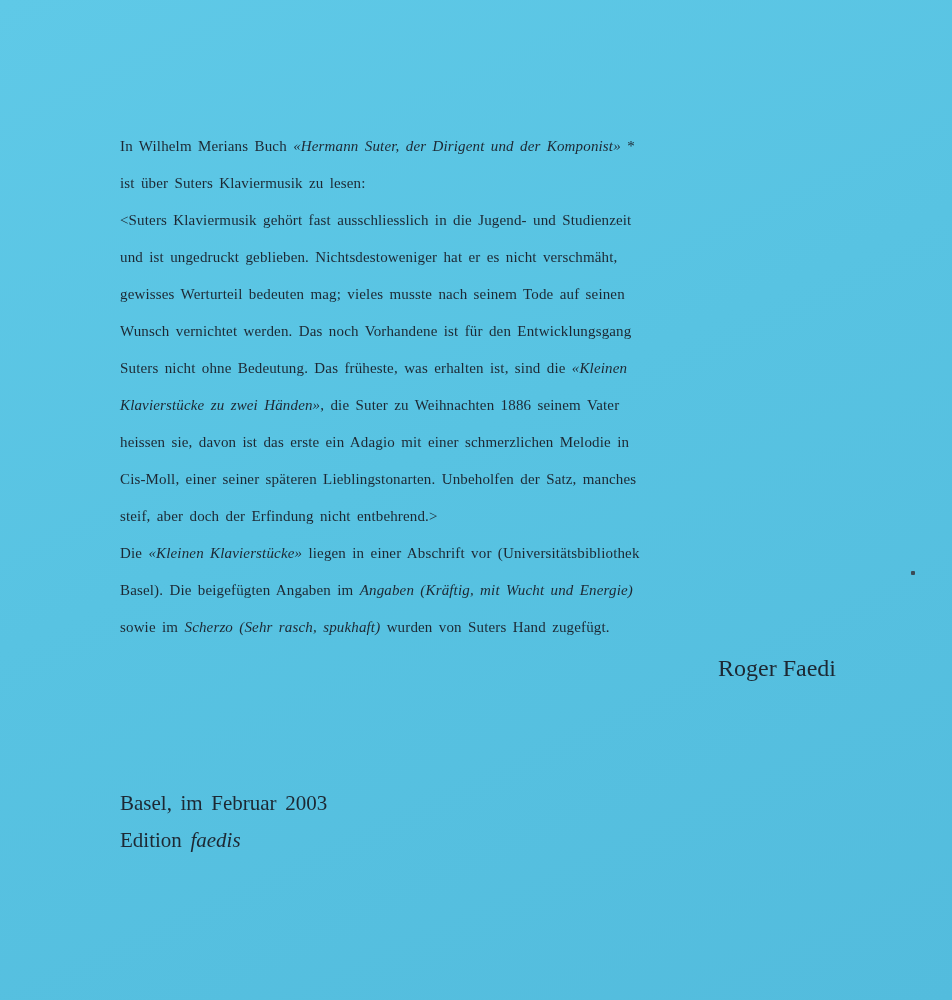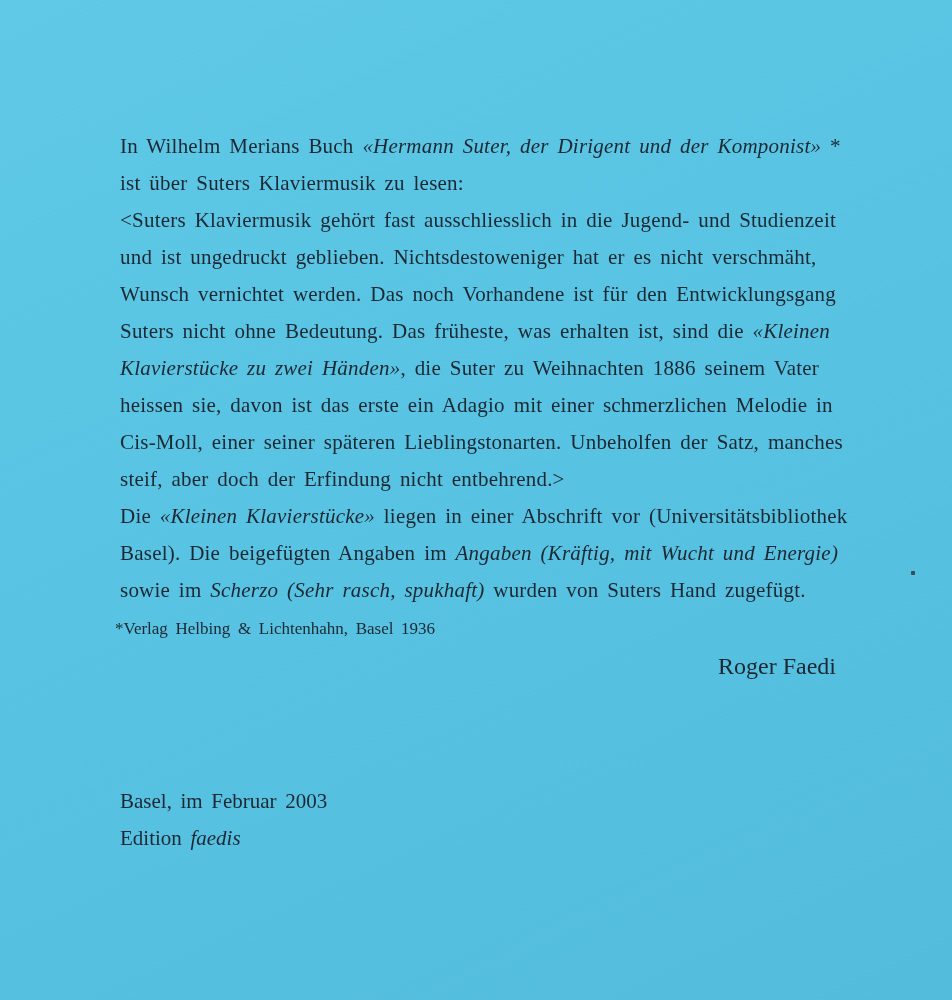--- a/index.html
+++ b/index.html
@@ -7,21 +7,21 @@
     width:952px;height:1000px;overflow:hidden;
     font-family:"Liberation Serif","DejaVu Serif",serif;
   }
   .page{
     position:relative;width:952px;height:1000px;box-sizing:border-box;
     background:linear-gradient(155deg,#5fc9e7 0%,#58c3e2 45%,#53bcdd 100%);
     color:#1d2833;
     padding:128px 116px 0 120px;
   }
   .text-block{
-    font-size:21px;line-height:37px;word-spacing:0.16em;
+    font-size:15px;line-height:37px;word-spacing:0.16em;
     letter-spacing:0.01em;
   }
   .text-block .line{white-space:nowrap;}
   .it{font-style:italic;}
   .footnote{
     font-size:17px;line-height:30px;word-spacing:0.2em;
     margin-top:5px;margin-left:-5px;
   }
   .signature{
     font-size:24px;line-height:37px;text-align:right;margin-top:4px;
@@ -35,32 +35,32 @@
 </head>
 <body>
 
 <div class="page">
 
   <div class="text-block">
       <div class="line"><span>In Wilhelm Merians Buch </span><span class="it">«Hermann Suter, der Dirigent und der Komponist»</span><span> *</span></div>
       <div class="line"><span>ist über Suters Klaviermusik zu lesen:</span></div>
       <div class="line"><span>&lt;Suters Klaviermusik gehört fast ausschliesslich in die Jugend- und Studienzeit</span></div>
       <div class="line"><span>und ist ungedruckt geblieben. Nichtsdestoweniger hat er es nicht verschmäht,</span></div>
+      <div class="line"><span>gewisses Werturteil bedeuten mag; vieles musste nach seinem Tode auf seinen</span></div>
       <div class="line"><span>Wunsch vernichtet werden. Das noch Vorhandene ist für den Entwicklungsgang</span></div>
       <div class="line"><span>Suters nicht ohne Bedeutung. Das früheste, was erhalten ist, sind die </span><span class="it">«Kleinen</span></div>
       <div class="line"><span class="it">Klavierstücke zu zwei Händen»</span><span>, die Suter zu Weihnachten 1886 seinem Vater</span></div>
       <div class="line"><span>heissen sie, davon ist das erste ein Adagio mit einer schmerzlichen Melodie in</span></div>
       <div class="line"><span>Cis-Moll, einer seiner späteren Lieblingstonarten. Unbeholfen der Satz, manches</span></div>
       <div class="line"><span>steif, aber doch der Erfindung nicht entbehrend.&gt;</span></div>
       <div class="line"><span>Die </span><span class="it">«Kleinen Klavierstücke»</span><span> liegen in einer Abschrift vor (Universitätsbibliothek</span></div>
       <div class="line"><span>Basel). Die beigefügten Angaben im </span><span class="it">Angaben (Kräftig, mit Wucht und Energie)</span></div>
       <div class="line"><span>sowie im </span><span class="it">Scherzo (Sehr rasch, spukhaft)</span><span> wurden von Suters Hand zugefügt.</span></div>
     </div>
 
-  <div class="footnote">*Verlag Helbing &amp; Lichtenhahn, Basel 1936</div>
 
   <div class="signature">Roger Faedi</div>
 
   <div class="colophon">
     <div>Basel, im Februar 2003</div>
     <div><span>Edition </span><span class="it">faedis</span></div>
   </div>
 
   <div class="speck"></div>
 

